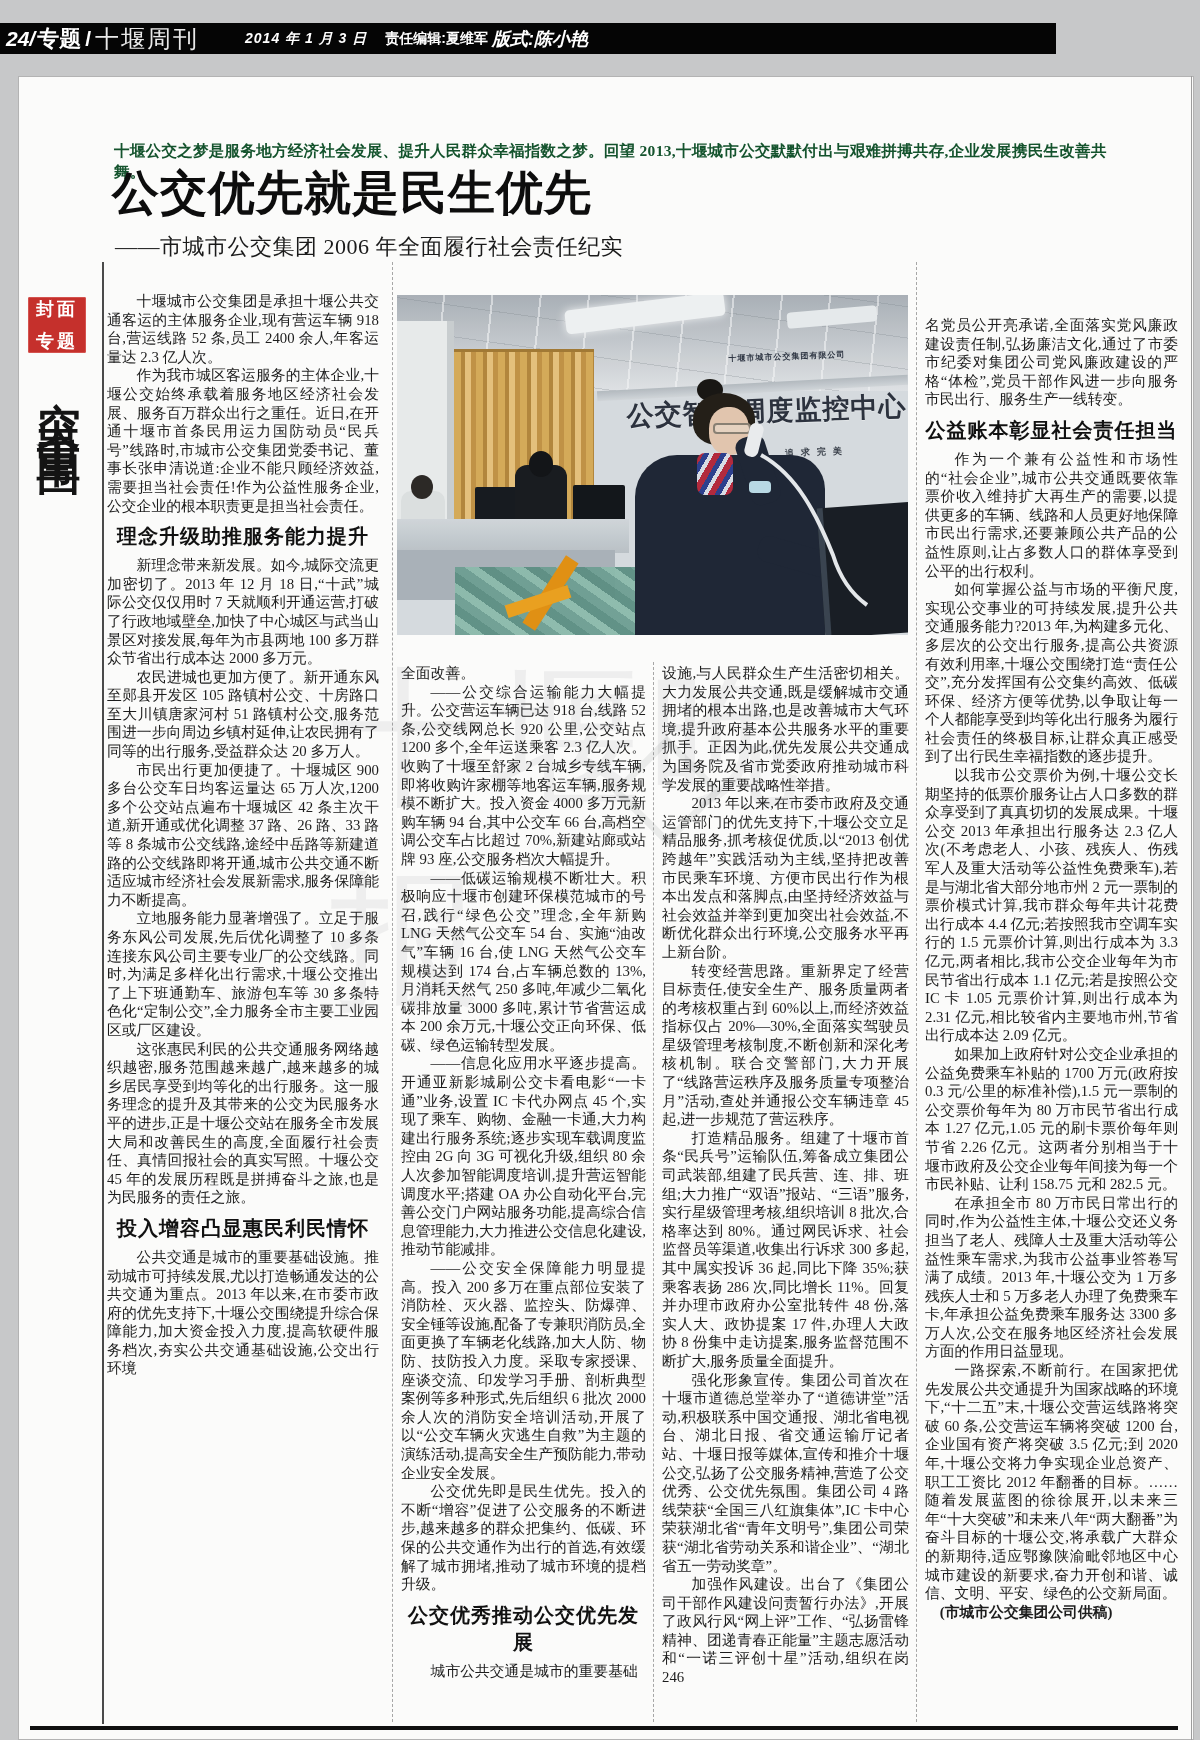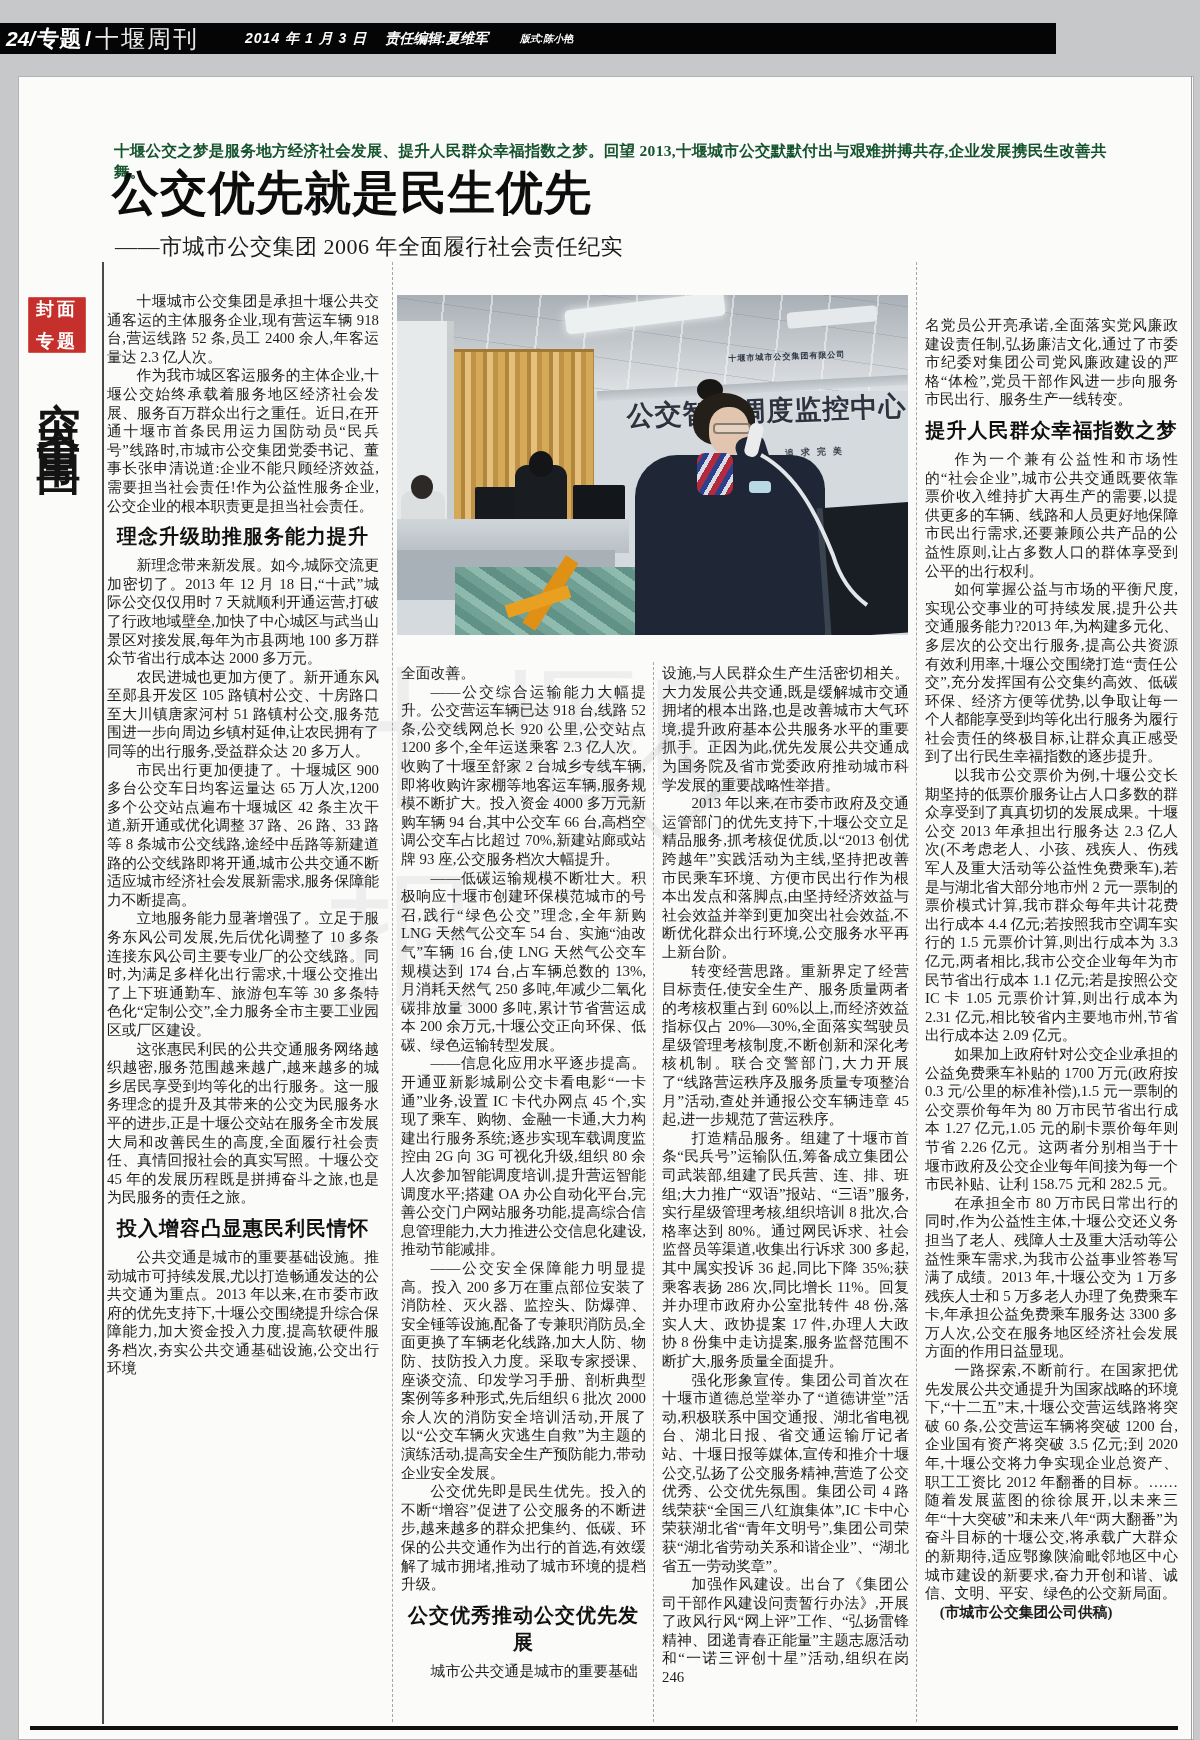--- a/index.html
+++ b/index.html
@@ -18,22 +18,22 @@
     position:absolute;left:0;top:23px;width:1056px;height:31px;
     background:#050505;color:#fff;display:flex;align-items:center;
     padding-left:6px;box-sizing:border-box;white-space:nowrap;
     font-family:"Liberation Sans","DejaVu Sans",sans-serif;
   }
   .mh-pageno{font-size:21px;font-weight:bold;font-style:italic;}
   .mh-sec{font-size:22px;font-weight:bold;margin-left:2px;font-family:"Liberation Serif",serif;}
   .mh-slash{font-size:21px;font-weight:bold;margin:0 4px;}
   .mh-pub{font-size:24px;font-weight:400;color:#e9e9e9;font-family:"Liberation Serif",serif;letter-spacing:2px;}
   .mh-date{font-size:14px;font-weight:bold;font-style:italic;margin-left:46px;letter-spacing:1px;}
-  .mh-ed{font-size:14px;font-weight:bold;font-style:italic;margin-left:18px;}
-  .mh-des{font-size:10px;font-weight:bold;font-style:italic;margin-left:32px;}
+  .mh-ed{font-size:14px;font-weight:bold;margin-left:18px;}
+  .mh-des{font-size:18px;font-weight:bold;font-style:italic;margin-left:4px;}
   
   .stamp{
     position:absolute;left:28px;top:297px;width:58px;height:56px;
     background:#c5302c;color:#fff;text-align:center;
     display:flex;flex-direction:column;justify-content:center;
     font-size:18px;font-weight:bold;line-height:22px;letter-spacing:3px;
     box-shadow:0 0 0 1px #d4534f inset;border-radius:2px;gap:10px;
   }
   .v-title{
     position:absolute;left:30px;top:366px;height:380px;width:58px;
@@ -248,21 +248,21 @@
 <div id="col3" class="col">
     <p class="para cont">设施,与人民群众生产生活密切相关。大力发展公共交通,既是缓解城市交通拥堵的根本出路,也是改善城市大气环境,提升政府基本公共服务水平的重要抓手。正因为此,优先发展公共交通成为国务院及省市党委政府推动城市科学发展的重要战略性举措。</p>
     <p class="para">2013 年以来,在市委市政府及交通运管部门的优先支持下,十堰公交立足精品服务,抓考核促优质,以“2013 创优跨越年”实践活动为主线,坚持把改善市民乘车环境、方便市民出行作为根本出发点和落脚点,由坚持经济效益与社会效益并举到更加突出社会效益,不断优化群众出行环境,公交服务水平再上新台阶。</p>
     <p class="para">转变经营思路。重新界定了经营目标责任,使安全生产、服务质量两者的考核权重占到 60%以上,而经济效益指标仅占 20%—30%,全面落实驾驶员星级管理考核制度,不断创新和深化考核机制。联合交警部门,大力开展了“线路营运秩序及服务质量专项整治月”活动,查处并通报公交车辆违章 45 起,进一步规范了营运秩序。</p>
     <p class="para">打造精品服务。组建了十堰市首条“民兵号”运输队伍,筹备成立集团公司武装部,组建了民兵营、连、排、班组;大力推广“双语”报站、“三语”服务,实行星级管理考核,组织培训 8 批次,合格率达到 80%。通过网民诉求、社会监督员等渠道,收集出行诉求 300 多起,其中属实投诉 36 起,同比下降 35%;获乘客表扬 286 次,同比增长 11%。回复并办理市政府办公室批转件 48 份,落实人大、政协提案 17 件,办理人大政协 8 份集中走访提案,服务监督范围不断扩大,服务质量全面提升。</p>
     <p class="para">强化形象宣传。集团公司首次在十堰市道德总堂举办了“道德讲堂”活动,积极联系中国交通报、湖北省电视台、湖北日报、省交通运输厅记者站、十堰日报等媒体,宣传和推介十堰公交,弘扬了公交服务精神,营造了公交优秀、公交优先氛围。集团公司 4 路线荣获“全国三八红旗集体”,IC 卡中心荣获湖北省“青年文明号”,集团公司荣获“湖北省劳动关系和谐企业”、“湖北省五一劳动奖章”。</p>
     <p class="para">加强作风建设。出台了《集团公司干部作风建设问责暂行办法》,开展了政风行风“网上评”工作、“弘扬雷锋精神、团递青春正能量”主题志愿活动和“一诺三评创十星”活动,组织在岗 246</p>
   </div>
 <div id="col4" class="col">
     <p class="para cont">名党员公开亮承诺,全面落实党风廉政建设责任制,弘扬廉洁文化,通过了市委市纪委对集团公司党风廉政建设的严格“体检”,党员干部作风进一步向服务市民出行、服务生产一线转变。</p>
-    <h3 class="col-h">提升人民群众幸福指数之梦</h3>
+    <h3 class="col-h">公益账本彰显社会责任担当</h3>
     <p class="para">作为一个兼有公益性和市场性的“社会企业”,城市公共交通既要依靠票价收入维持扩大再生产的需要,以提供更多的车辆、线路和人员更好地保障市民出行需求,还要兼顾公共产品的公益性原则,让占多数人口的群体享受到公平的出行权利。</p>
     <p class="para">如何掌握公益与市场的平衡尺度,实现公交事业的可持续发展,提升公共交通服务能力?2013 年,为构建多元化、多层次的公交出行服务,提高公共资源有效利用率,十堰公交围绕打造“责任公交”,充分发挥国有公交集约高效、低碳环保、经济方便等优势,以争取让每一个人都能享受到均等化出行服务为履行社会责任的终极目标,让群众真正感受到了出行民生幸福指数的逐步提升。</p>
     <p class="para">以我市公交票价为例,十堰公交长期坚持的低票价服务让占人口多数的群众享受到了真真切切的发展成果。十堰公交 2013 年承担出行服务达 2.3 亿人次(不考虑老人、小孩、残疾人、伤残军人及重大活动等公益性免费乘车),若是与湖北省大部分地市州 2 元一票制的票价模式计算,我市群众每年共计花费出行成本 4.4 亿元;若按照我市空调车实行的 1.5 元票价计算,则出行成本为 3.3 亿元,两者相比,我市公交企业每年为市民节省出行成本 1.1 亿元;若是按照公交 IC 卡 1.05 元票价计算,则出行成本为 2.31 亿元,相比较省内主要地市州,节省出行成本达 2.09 亿元。</p>
     <p class="para">如果加上政府针对公交企业承担的公益免费乘车补贴的 1700 万元(政府按 0.3 元/公里的标准补偿),1.5 元一票制的公交票价每年为 80 万市民节省出行成本 1.27 亿元,1.05 元的刷卡票价每年则节省 2.26 亿元。这两者分别相当于十堰市政府及公交企业每年间接为每一个市民补贴、让利 158.75 元和 282.5 元。</p>
     <p class="para">在承担全市 80 万市民日常出行的同时,作为公益性主体,十堰公交还义务担当了老人、残障人士及重大活动等公益性乘车需求,为我市公益事业答卷写满了成绩。2013 年,十堰公交为 1 万多残疾人士和 5 万多老人办理了免费乘车卡,年承担公益免费乘车服务达 3300 多万人次,公交在服务地区经济社会发展方面的作用日益显现。</p>
     <p class="para">一路探索,不断前行。在国家把优先发展公共交通提升为国家战略的环境下,“十二五”末,十堰公交营运线路将突破 60 条,公交营运车辆将突破 1200 台,企业国有资产将突破 3.5 亿元;到 2020 年,十堰公交将力争实现企业总资产、职工工资比 2012 年翻番的目标。……随着发展蓝图的徐徐展开,以未来三年“十大突破”和未来八年“两大翻番”为奋斗目标的十堰公交,将承载广大群众的新期待,适应鄂豫陕渝毗邻地区中心城市建设的新要求,奋力开创和谐、诚信、文明、平安、绿色的公交新局面。</p>
     <p class="para credit">(市城市公交集团公司供稿)</p>
   </div>
 
 <div id="div1" class="divider"></div>

